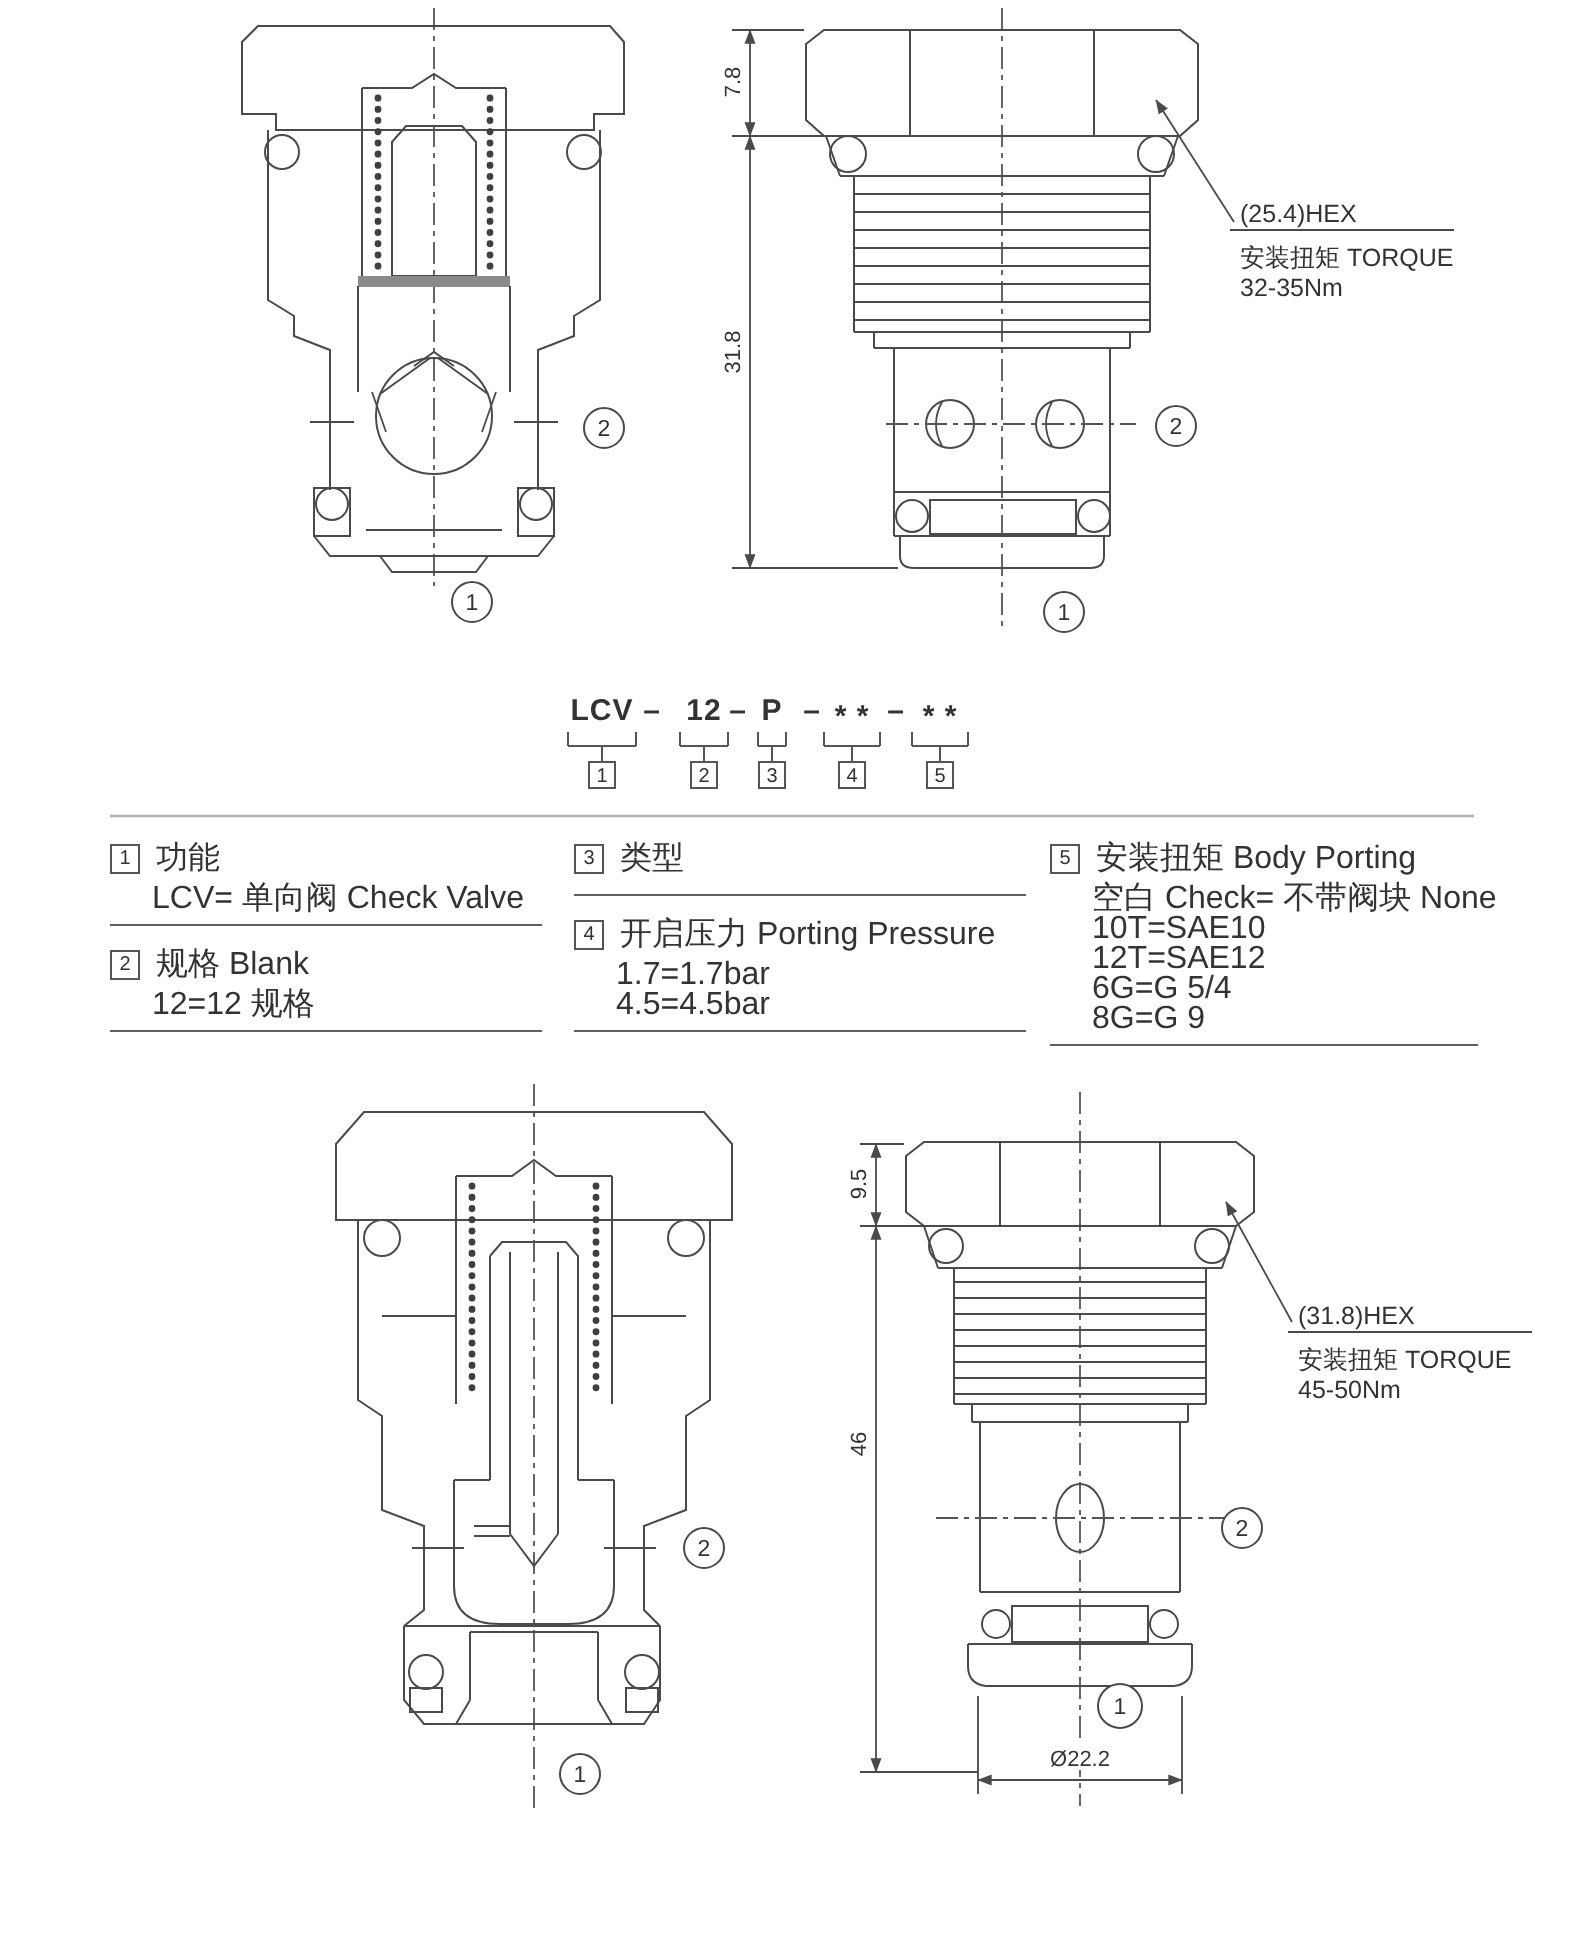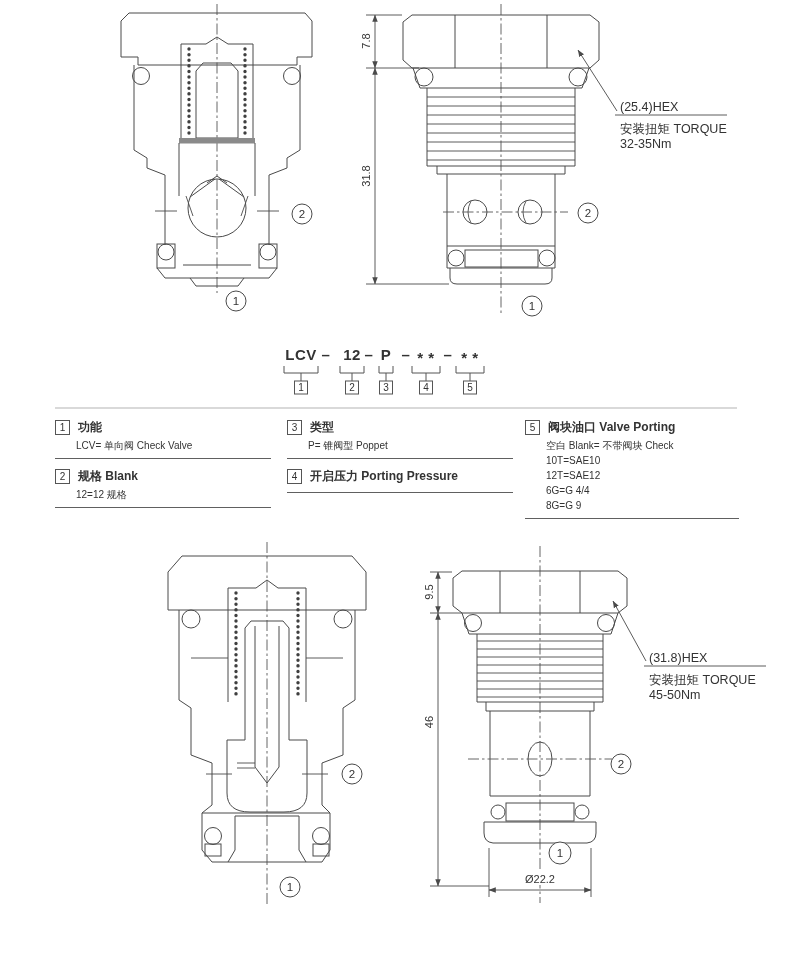--- a/index.html
+++ b/index.html
@@ -24,22 +24,22 @@
   
   #legend{position:absolute;left:55px;top:419px;width:684px;}
   .lg-col{position:absolute;top:0;}
   #lg-col1{left:0;width:216px;}
   #lg-col2{left:232px;width:226px;}
   #lg-col3{left:470px;width:214px;}
   .lg-item{border-bottom:1px solid #606060;padding-bottom:5px;margin-bottom:9px;}
   .lg-head{display:flex;align-items:center;gap:8px;margin-bottom:2px;}
   .lg-num{width:13px;height:13px;border:1px solid #555;font-size:10px;line-height:13px;
           text-align:center;flex:0 0 auto;}
-  .lg-title{font-weight:bold;font-size:12px;white-space:nowrap;}
-  .lg-line{margin-left:21px;font-size:10px;line-height:15px;white-space:nowrap;}
+  .lg-title{font-weight:normal;font-size:16px;white-space:nowrap;}
+  .lg-line{margin-left:21px;font-size:16px;line-height:15px;white-space:nowrap;}
 </style>
 </head>
 <body>
 
 <div id="canvas">
 
 <svg width="790" height="971" viewBox="0 0 790 971">
   <defs>
     <marker id="arr" viewBox="0 0 10 10" refX="9.5" refY="5" markerWidth="8" markerHeight="8" orient="auto-start-reverse">
       <path d="M0,1.2 L10,5 L0,8.8 z" style="fill:#4a4a4a;stroke:none;"></path>
@@ -234,38 +234,39 @@
       <div class="lg-line">12=12 规格</div>
     </div>
   </div>
 
   <div class="lg-col" id="lg-col2">
     <div class="lg-item">
       <div class="lg-head">
         <span class="lg-num">3</span>
         <span class="lg-title">类型</span>
       </div>
-      <div class="lg-line">P= 锥阀型 Poppet</div>
     </div>
     <div class="lg-item">
       <div class="lg-head">
         <span class="lg-num">4</span>
         <span class="lg-title">开启压力 Porting Pressure</span>
       </div>
+      <div class="lg-line">1.7=1.7bar</div>
+      <div class="lg-line">4.5=4.5bar</div>
     </div>
   </div>
 
   <div class="lg-col" id="lg-col3">
     <div class="lg-item">
       <div class="lg-head">
         <span class="lg-num">5</span>
-        <span class="lg-title">阀块油口 Valve Porting</span>
-      </div>
-      <div class="lg-line">空白 Blank= 不带阀块 Check</div>
+        <span class="lg-title">安装扭矩 Body Porting</span>
+      </div>
+      <div class="lg-line">空白 Check= 不带阀块 None</div>
       <div class="lg-line">10T=SAE10</div>
       <div class="lg-line">12T=SAE12</div>
-      <div class="lg-line">6G=G 4/4</div>
+      <div class="lg-line">6G=G 5/4</div>
       <div class="lg-line">8G=G 9</div>
     </div>
   </div>
 </div>
 
 </div>
 
 </body></html>

